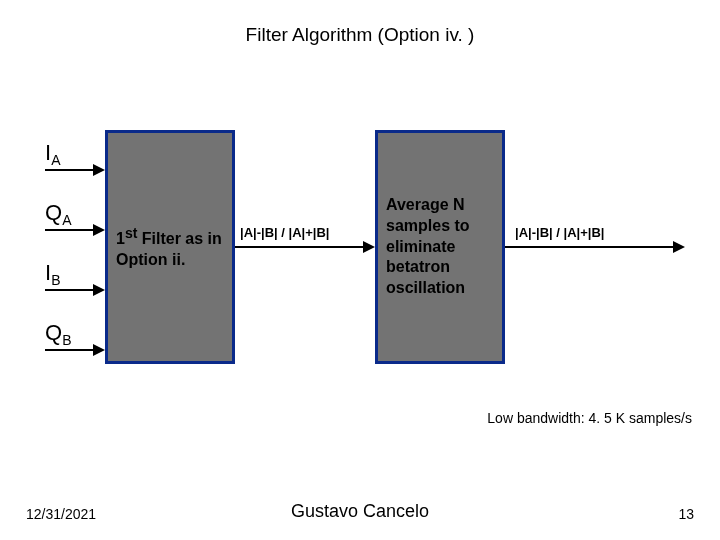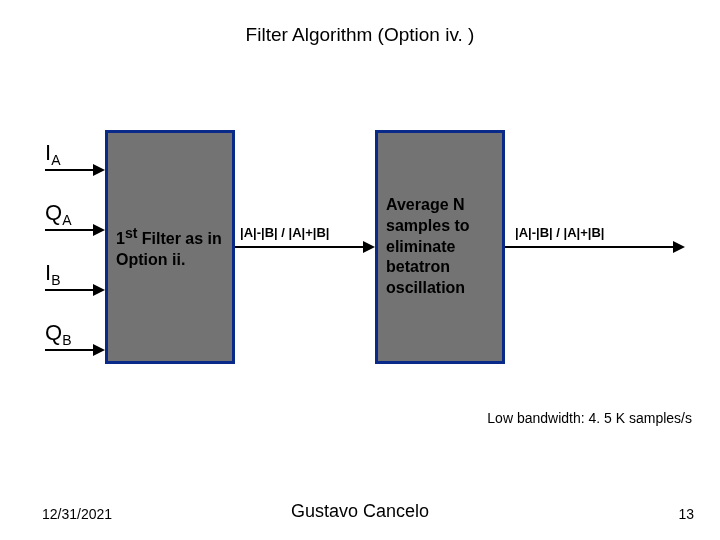--- a/index.html
+++ b/index.html
@@ -73,21 +73,20 @@
     position: absolute;
     right: 28px;
     top: 410px;
     font-size: 14px;
   }
   .footer-date {
     position: absolute;
     left: 26px;
     bottom: 18px;
     font-size: 14px;
-    margin-left: 16px;
   }
   .footer-author {
     position: absolute;
     left: 0; right: 0;
     bottom: 18px;
     text-align: center;
     font-size: 18px;
   }
   .footer-page {
     position: absolute;

